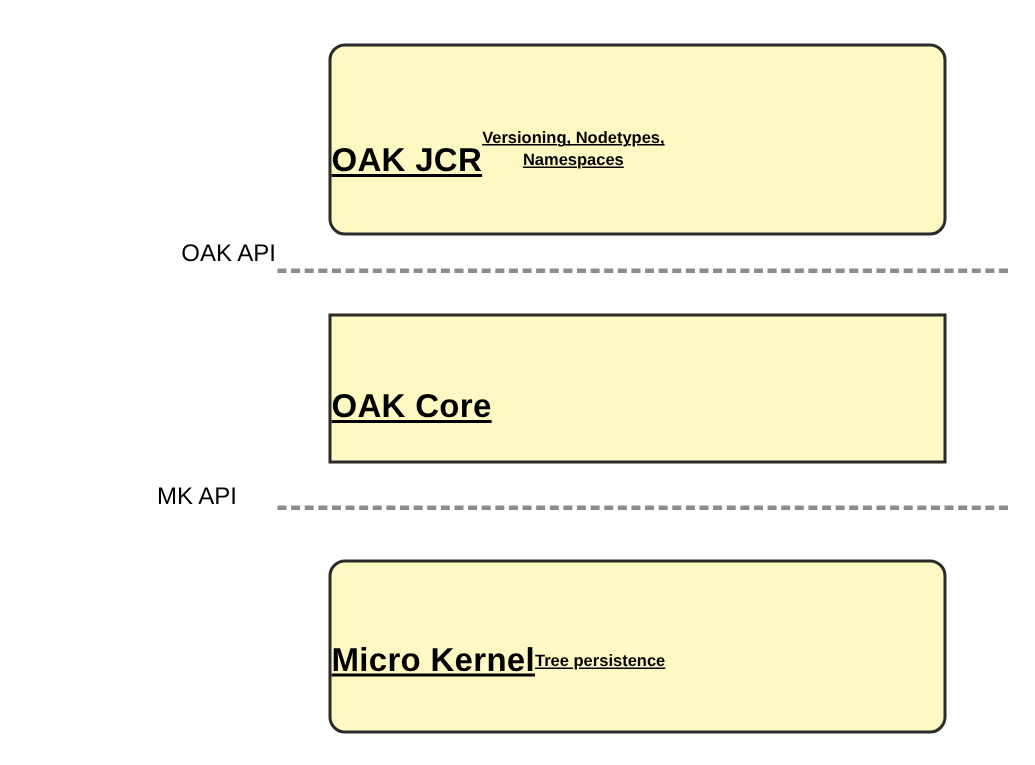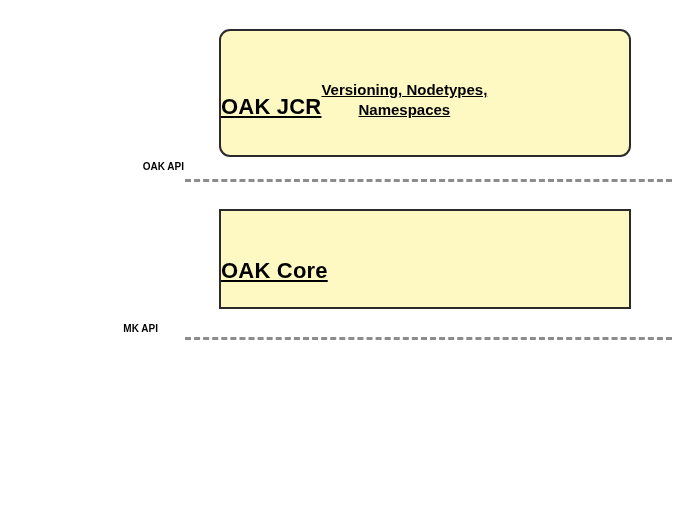--- a/index.html
+++ b/index.html
@@ -46,21 +46,21 @@
   .layer-title {
     font-weight: bold;
     font-size: 22px;
     line-height: 1.05;
     letter-spacing: 0.2px;
     text-align: center;
     white-space: nowrap;
   }
   .layer-sub {
     font-weight: bold;
-    font-size: 15px;
+    font-size: 11px;
     line-height: 1.32;
     text-align: center;
   }
 
   
   #box-oak-jcr .layer-title     { margin-top: 27px; }
   #box-oak-jcr .layer-sub       { margin-top: 14px; }
 
   #box-oak-core .layer-title    { margin-top: 23px; }
   #box-oak-core .layer-sub      { margin-top: 6px; }
@@ -75,22 +75,22 @@
     width: 487px;
     height: 0;
     border-top: 3px dashed #8c8c8c;
   }
   #divider-oak-api { top: 179px; }
   #divider-mk-api  { top: 337px; }
 
   
   .api-label {
     position: absolute;
-    font-weight: bold;
-    font-size: 10px;
+    font-weight: normal;
+    font-size: 16px;
     line-height: 1;
     color: #000000;
     white-space: nowrap;
     text-align: right;
   }
   #label-oak-api {
     left: 0; width: 184px; top: 162px;
   }
   #label-mk-api {
     left: 0; width: 158px; top: 324px;
@@ -109,14 +109,18 @@
   <div id="label-oak-api" class="api-label">OAK API</div>
   <div id="divider-oak-api" class="api-divider"></div>
 
   <div id="box-oak-core" class="layer-box square">
     <div class="layer-title">OAK Core</div>
   </div>
 
   <div id="label-mk-api" class="api-label">MK API</div>
   <div id="divider-mk-api" class="api-divider"></div>
 
+  <div id="box-micro-kernel" class="layer-box rounded">
+    <div class="layer-title">Micro Kernel</div>
+    <div class="layer-sub">Tree persistence</div>
+  </div>
 
 </div>
 
 </body></html>

